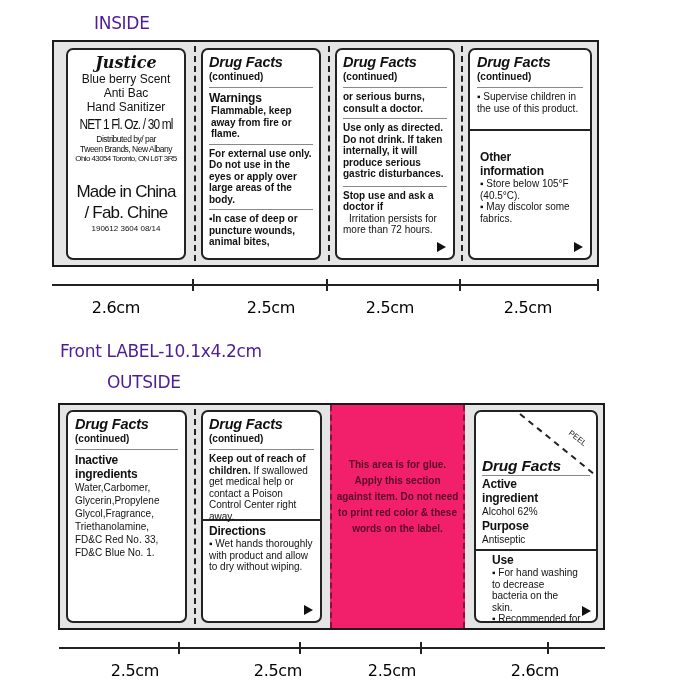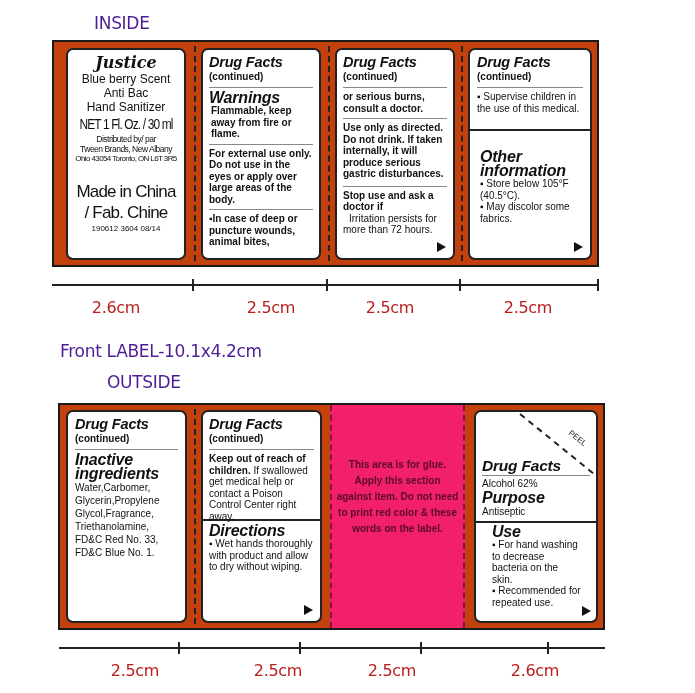--- a/index.html
+++ b/index.html
@@ -1,31 +1,31 @@
 <!DOCTYPE html>
 <html><head>
 <meta charset="utf-8">
 <style>
   html, body { margin:0; padding:0; background:#ffffff; }
   body { width:695px; height:693px; position:relative; overflow:hidden; font-family:"Liberation Sans", sans-serif; color:#111; }
   .heading { position:absolute; font-family:"DejaVu Sans", sans-serif; font-size:17px; color:#4c1d95; letter-spacing:-0.3px; }
-  .sheet { position:absolute; border:2px solid #1a1a1a; box-sizing:border-box; background:#c2410c; }
+  .sheet { position:absolute; border:2px solid #1a1a1a; box-sizing:border-box; background:#e5e5e5; }
   .vdash { position:absolute; top:4px; bottom:4px; width:0; border-left:2px dashed #222; }
   .card { position:absolute; border:2px solid #222; border-radius:7px; box-sizing:border-box; background:#fff; overflow:hidden; }
   .df { font-weight:bold; font-style:italic; font-size:14.5px; letter-spacing:-0.2px; line-height:16px; }
   .cont { font-weight:bold; font-size:10px; line-height:13px; }
   .hr { border-top:1px solid #888; margin:4px 0 3px 0; }
   .hrdark { border-top:2px solid #222; }
-  .h2 { font-weight:bold; font-style:italic; font-size:16px; line-height:14px; letter-spacing:-0.2px; }
+  .h2 { font-weight:bold; font-size:12px; line-height:14px; letter-spacing:-0.2px; }
   .b10 { font-weight:bold; font-size:10px; line-height:11.5px; }
   .n10 { font-size:10px; line-height:11.5px; }
   .tri { position:absolute; width:0; height:0; border-top:5px solid transparent; border-bottom:5px solid transparent; border-left:9px solid #111; }
   .ruler { position:absolute; height:2px; background:#222; }
   .tick { position:absolute; width:2px; height:12px; background:#222; }
-  .dim { position:absolute; font-family:"DejaVu Sans", sans-serif; font-size:16px; color:#b91c1c; text-align:center; width:80px; letter-spacing:-0.3px; }
+  .dim { position:absolute; font-family:"DejaVu Sans", sans-serif; font-size:16px; color:#000000; text-align:center; width:80px; letter-spacing:-0.3px; }
   .glue { position:absolute; background:#f2206b; box-sizing:border-box; border-left:2px dashed #8a1040; border-right:2px dashed #8a1040; }
   .glue-text { position:absolute; left:4px; right:4px; top:52px; text-align:center; font-weight:bold; font-size:10px; line-height:16px; color:#5a0a26; }
   .brand { font-family:"DejaVu Serif", serif; font-weight:bold; font-style:italic; font-size:16px; text-align:center; line-height:18px; }
   .c { text-align:center; }
 </style>
 </head>
 <body>
 
 <div class="heading" style="left:94px; top:13px;">INSIDE</div>
 
@@ -71,21 +71,21 @@
     <div class="b10">Stop use and ask a doctor if</div>
     <div class="n10" style="text-indent:6px;">Irritation persists for more than 72 hours.</div>
     <div class="tri" style="right:7px; bottom:6px;"></div>
   </div>
 
   <div class="card" style="left:414px; top:6px; width:124px; height:212px;">
     <div style="padding:4px 7px 0 7px;">
       <div class="df">Drug Facts</div>
       <div class="cont">(continued)</div>
       <div class="hr"></div>
-      <div class="n10" style="height:36px;">▪ Supervise children in the use of this medical.</div>
+      <div class="n10" style="height:36px;">▪ Supervise children in the use of this product.</div>
     </div>
     <div class="hrdark" style="margin-top:2px;"></div>
     <div style="padding:3px 10px;margin-top:16px;">
       <div class="h2" style="width:90px;">Other information</div>
       <div class="n10">▪ Store below 105°F (40.5°C).</div>
       <div class="n10">▪ May discolor some fabrics.</div>
     </div>
     <div class="tri" style="right:7px; bottom:6px;"></div>
   </div>
 </div>
@@ -134,20 +134,21 @@
   </div>
 
   <div class="card" style="left:414px; top:5px; width:124px; height:213px;">
     <svg width="124" height="70" style="position:absolute; left:0; top:0;">
       <line x1="44" y1="2" x2="118" y2="62" stroke="#222" stroke-width="2" stroke-dasharray="6,5"></line>
       <text x="92" y="22" font-size="8" font-family="Liberation Sans, sans-serif" transform="rotate(38 92 22)" fill="#222">PEEL</text>
     </svg>
     <div style="padding:46px 6px 0 6px; position:relative;">
       <div class="df" style="font-size:15.5px;">Drug Facts</div>
       <div class="hr" style="margin:1px 0 1px 0;"></div>
+      <div class="h2" style="width:80px;">Active ingredient</div>
       <div class="n10" style="line-height:14px;">Alcohol 62%</div>
       <div class="h2">Purpose</div>
       <div class="n10" style="line-height:13px;">Antiseptic</div>
     </div>
     <div class="hrdark" style="margin-top:3px;"></div>
     <div style="padding:2px 16px;">
       <div class="h2">Use</div>
       <div class="n10">▪ For hand washing to decrease bacteria on the skin.</div>
       <div class="n10" style="width:100px;">▪ Recommended for repeated use.</div>
     </div>

